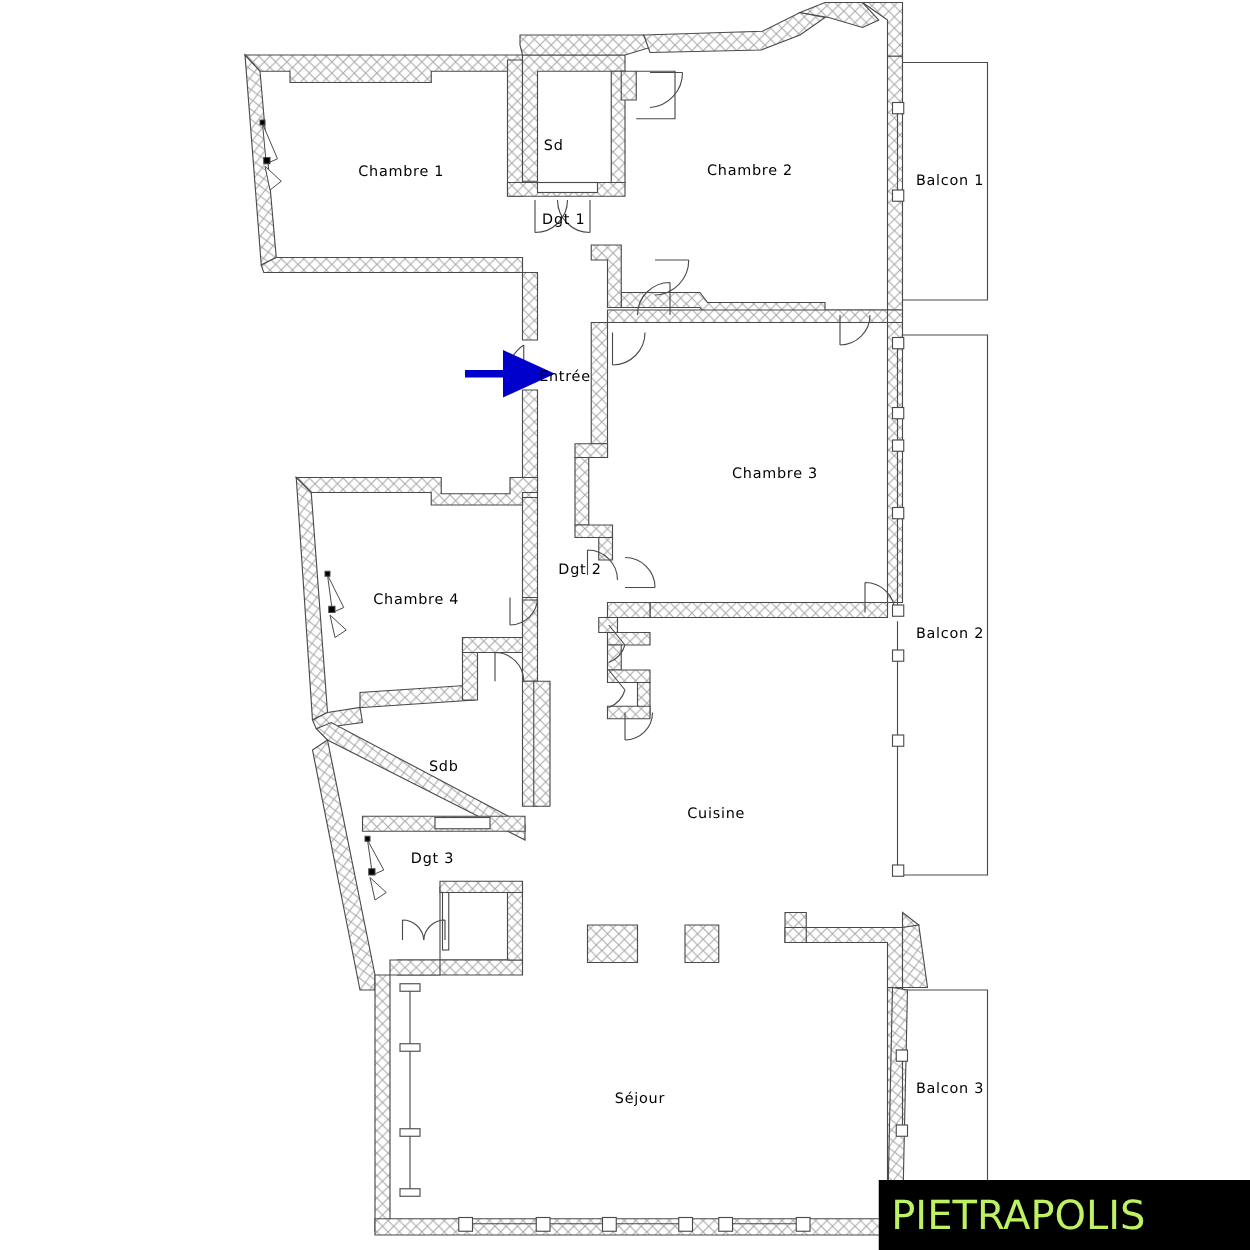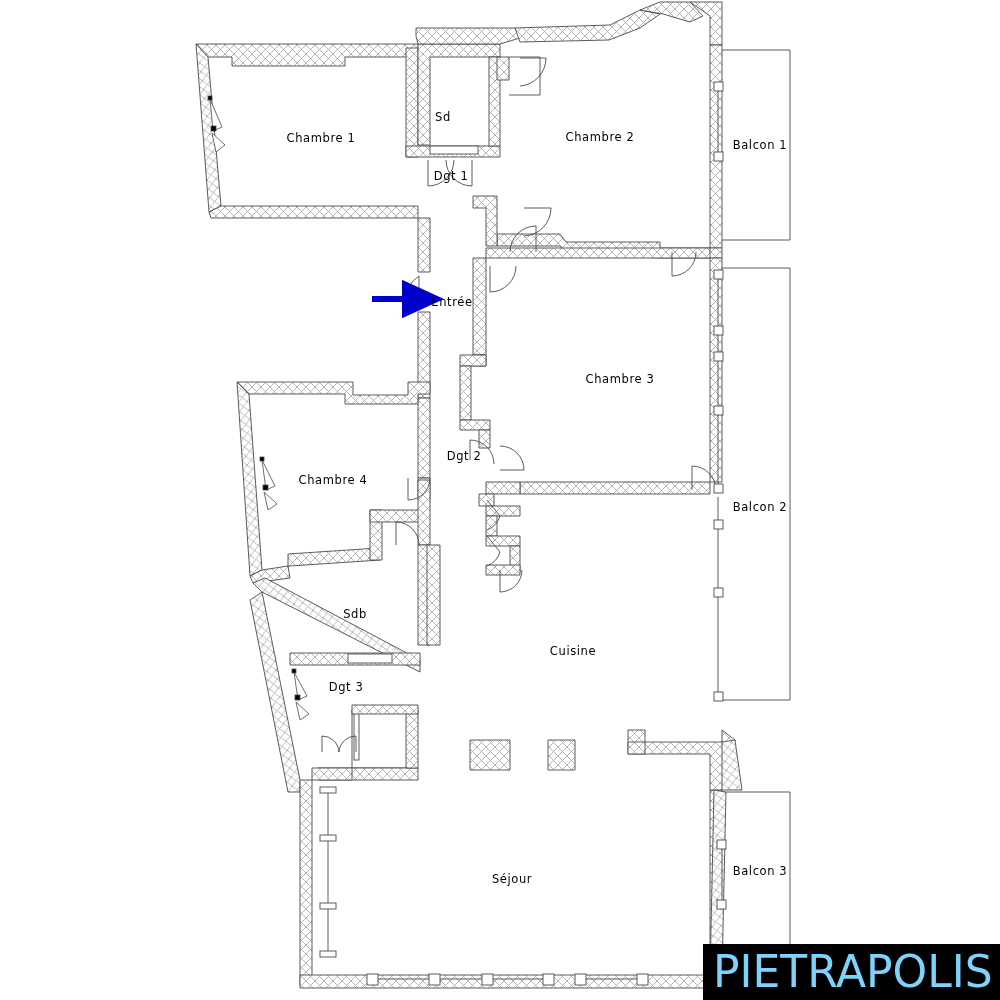--- a/index.html
+++ b/index.html
@@ -33,22 +33,22 @@
     letter-spacing: 0.6px;
     text-anchor: middle;
     dominant-baseline: middle;
   }
   .logo-box {
     position: absolute;
     background: #000000;
   }
   .logo-text {
     font-family: "DejaVu Sans", sans-serif;
-    color: #7dd3fc;
-    font-size: 44px;
+    color: #bef264;
+    font-size: 32px;
     letter-spacing: 0px;
     line-height: 52px;
     white-space: nowrap;
     font-weight: 400;
   }
 </style>
 </head>
 <body>
 
 <div id="plan-root">

